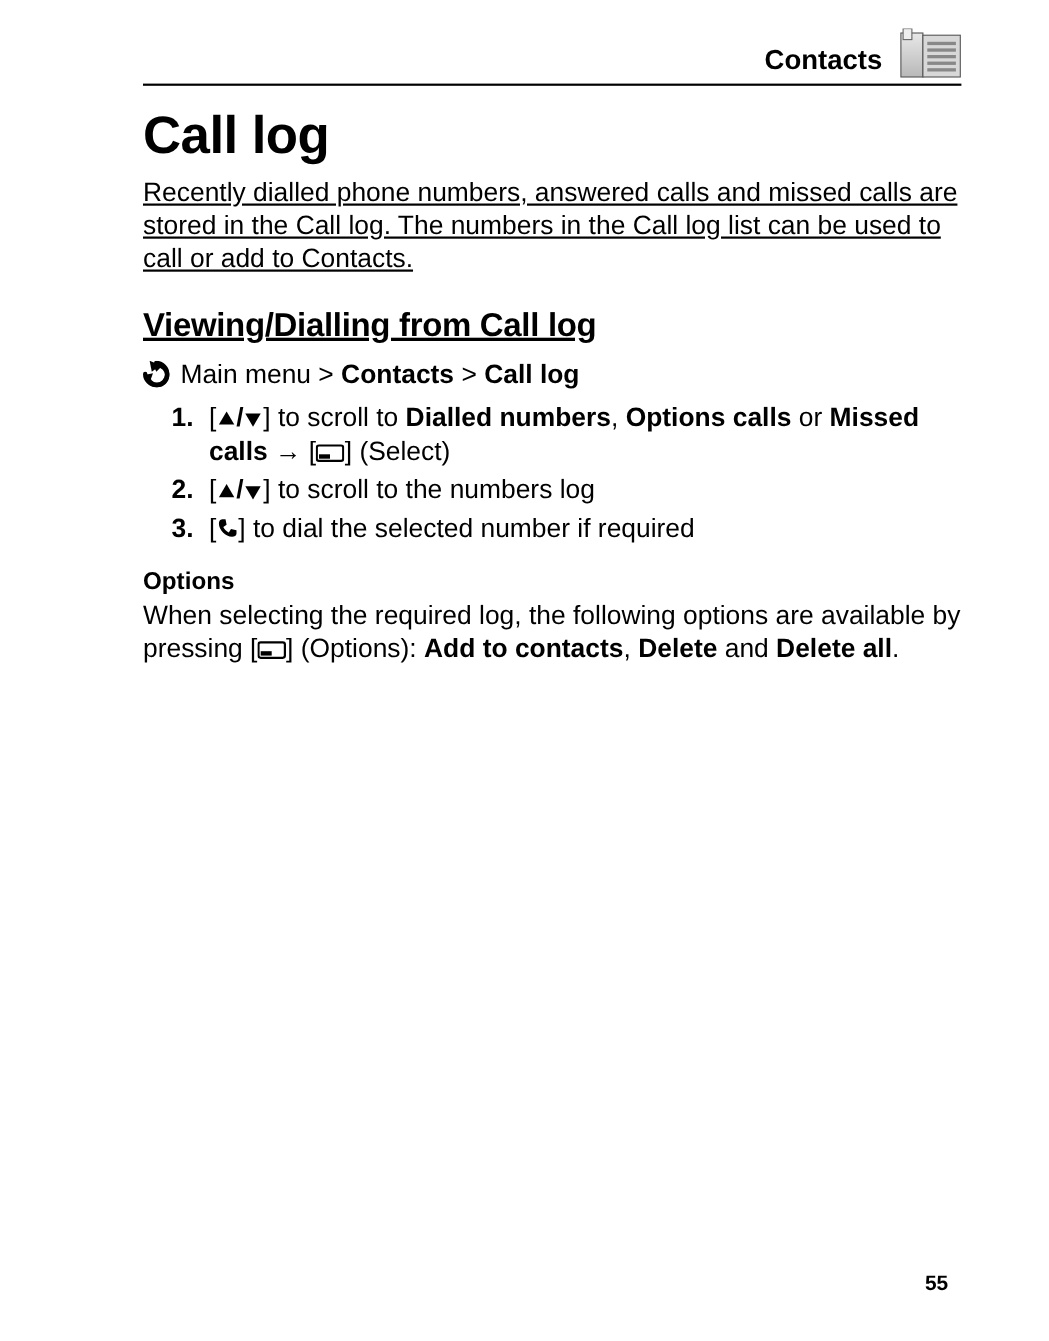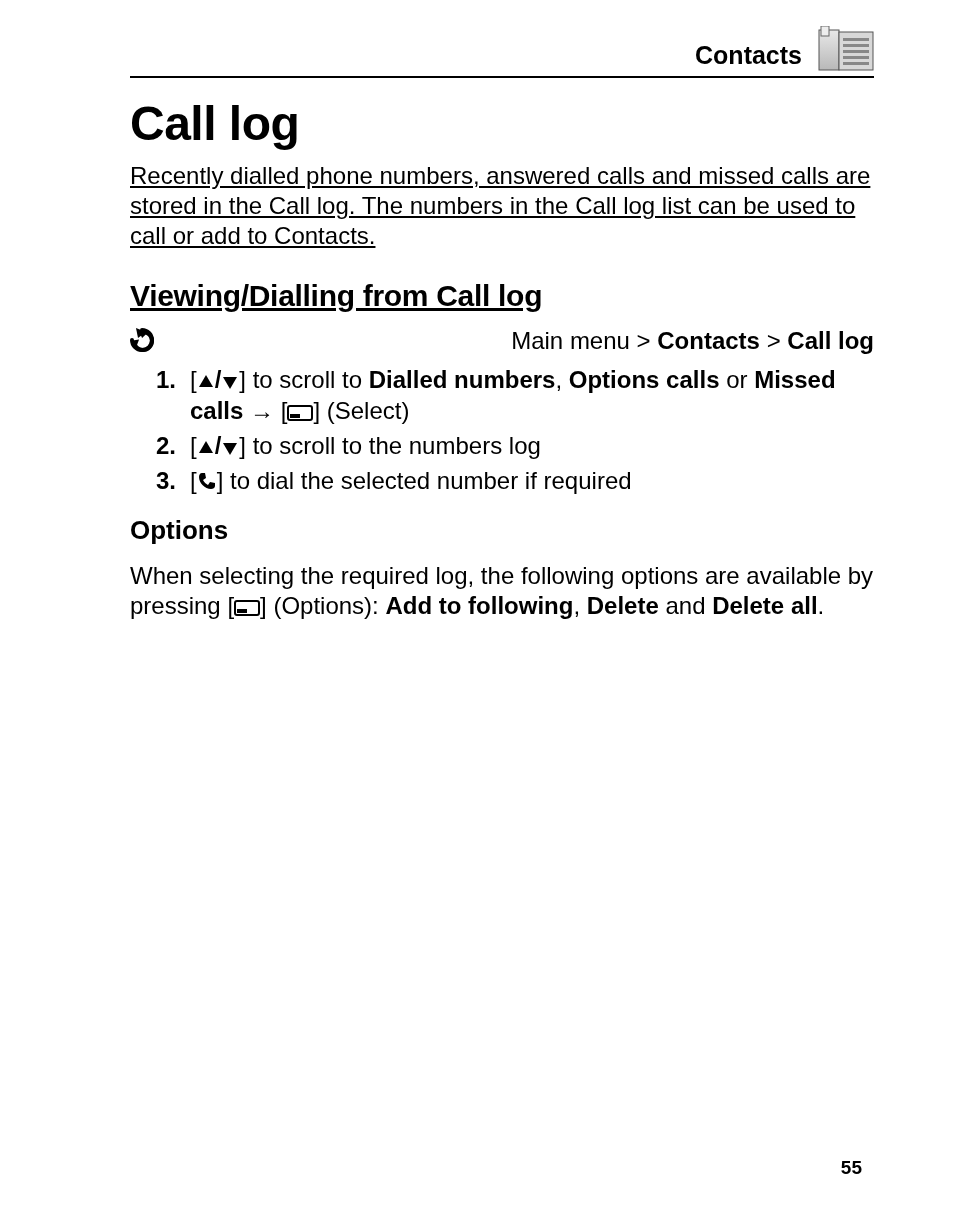--- a/index.html
+++ b/index.html
@@ -55,25 +55,24 @@
       font-size: 30px;
       font-weight: bold;
       margin-bottom: 14px;
       font-family: "Arial Black", Arial, sans-serif;
       letter-spacing: -0.3px;
       text-decoration: underline;
     }
     .breadcrumb {
       display: flex;
       align-items: center;
-      gap: 20px;
+      gap: 8px;
       font-size: 24px;
       margin-bottom: 8px;
       margin-left: 0;
-      justify-content: space-between;
     }
     .breadcrumb .arrow-icon {
       width: 26px;
       height: 26px;
       flex-shrink: 0;
     }
     .breadcrumb .crumb-text {
       line-height: 1.2;
     }
     ol.steps {
@@ -107,23 +106,23 @@
     .inline-icon.wide {
       width: 26px;
       height: 18px;
     }
     .inline-icon.call {
       width: 20px;
       height: 20px;
       vertical-align: -2px;
     }
     h3.options-heading {
-      font-size: 26px;
-      font-weight: bold;
-      margin-bottom: 15px;
+      font-size: 22px;
+      font-weight: bold;
+      margin-bottom: 4px;
     }
     .options-text {
       font-size: 24px;
       line-height: 1.28;
     }
     .page-number {
       position: absolute;
       bottom: 40px;
       right: 92px;
       font-size: 19px;
@@ -213,16 +212,16 @@
           </svg></span><span>] to dial the selected number if required</span>
     </span>
   </li>
 </ol>
 
 <h3 class="options-heading">Options</h3>
 <p class="options-text">
   <span>When selecting the required log, the following options are available by pressing [</span><span class="inline-icon wide"><svg viewBox="0 0 26 18">
         <rect x="1" y="2" width="24" height="14" rx="2" fill="none" stroke="#000" stroke-width="2"></rect>
         <rect x="3" y="10" width="10" height="4" fill="#000"></rect>
-      </svg></span><span>] (Options): </span><b>Add to following</b><span>, </span><b>Delete</b><span> and </span><b>Delete all</b><span>.</span>
+      </svg></span><span>] (Options): </span><b>Add to contacts</b><span>, </span><b>Delete</b><span> and </span><b>Delete all</b><span>.</span>
 </p>
 
 <div class="page-number">55</div>
 
 </body></html>

